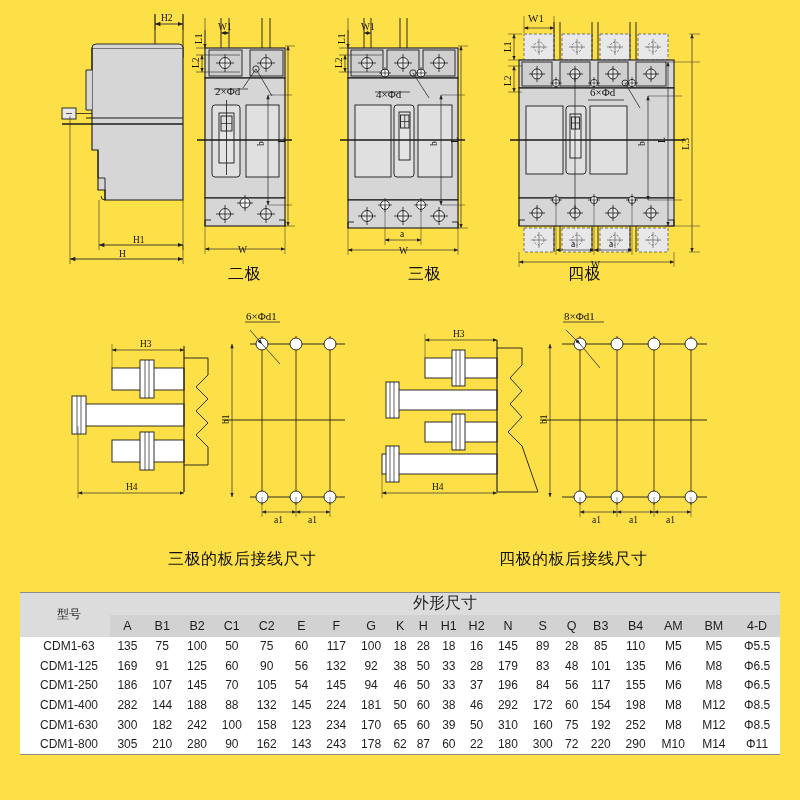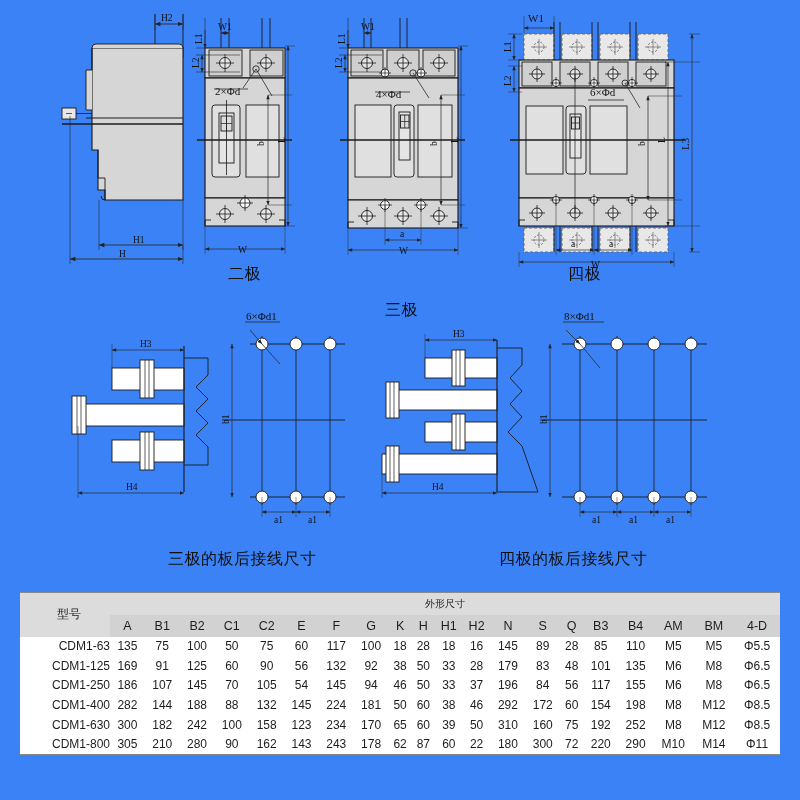--- a/index.html
+++ b/index.html
@@ -7,21 +7,21 @@
     margin: 0; padding: 0;
     width: 800px; height: 800px;
     background: #ffffff;
     font-family: "Liberation Sans", "DejaVu Sans", sans-serif;
     color: #1a1a1a;
     overflow: hidden;
   }
   #page {
     position: relative;
     width: 800px; height: 800px;
-    background: #3b82f6;
+    background: #fde047;
   }
   .drawings {
     position: absolute;
     left: 0; top: 0;
     width: 800px; height: 580px;
   }
   .drawings svg { display: block; }
 
   
   .caption {
@@ -46,41 +46,41 @@
   }
   table.spec th, table.spec td {
     padding: 0;
     text-align: center;
     font-weight: normal;
     vertical-align: middle;
   }
   .hdr-top {
     background: #dcdcdc;
     height: 22px;
-    font-size: 10px;
+    font-size: 16px;
   }
   .hdr-model {
     background: #dcdcdc;
     width: 90px;
     text-align: left;
     padding-left: 8px !important;
     font-size: 12px;
   }
   .hdr-sub {
     background: #d2d2d2;
     height: 22px;
     font-size: 12.5px;
   }
   table.spec tbody td {
     height: 19.6px;
     font-size: 12px;
     background: #fff;
   }
   table.spec tbody td.model {
-    text-align: right;
+    text-align: center;
     padding-left: 8px !important;
     white-space: nowrap;
   }
   .rule-top { border-top: 1.4px solid #8a8a8a; }
   .rule-bot { border-bottom: 1.4px solid #8a8a8a; }
 </style>
 </head>
 <body>
 
 <div id="page">
@@ -533,21 +533,21 @@
         <text x="432" y="490">H4</text>
         <text x="547" y="424" transform="rotate(-90 547 424)">b1</text>
         <text x="592" y="523">a1</text>
         <text x="629" y="523">a1</text>
         <text x="666" y="523">a1</text>
         <text x="564" y="320" font-size="11">8×Φd1</text>
       </g>
     </svg>
 
     <div class="caption" style="left:228px; top:264px;">二极</div>
-    <div class="caption" style="left:385px; top:264px;margin-top:36px;">三极</div>
+    <div class="caption" style="left:408px; top:264px;">三极</div>
     <div class="caption" style="left:568px; top:264px;">四极</div>
     <div class="caption" style="left:168px; top:549px;text-align:right;">三极的板后接线尺寸</div>
     <div class="caption" style="left:476px; top:549px;margin-left:23px;">四极的板后接线尺寸</div>
   </div>
 
   <div class="table-wrap">
     <table class="spec">
       <thead>
         <tr>
           <th class="hdr-model rule-top" rowspan="2">型号</th>

